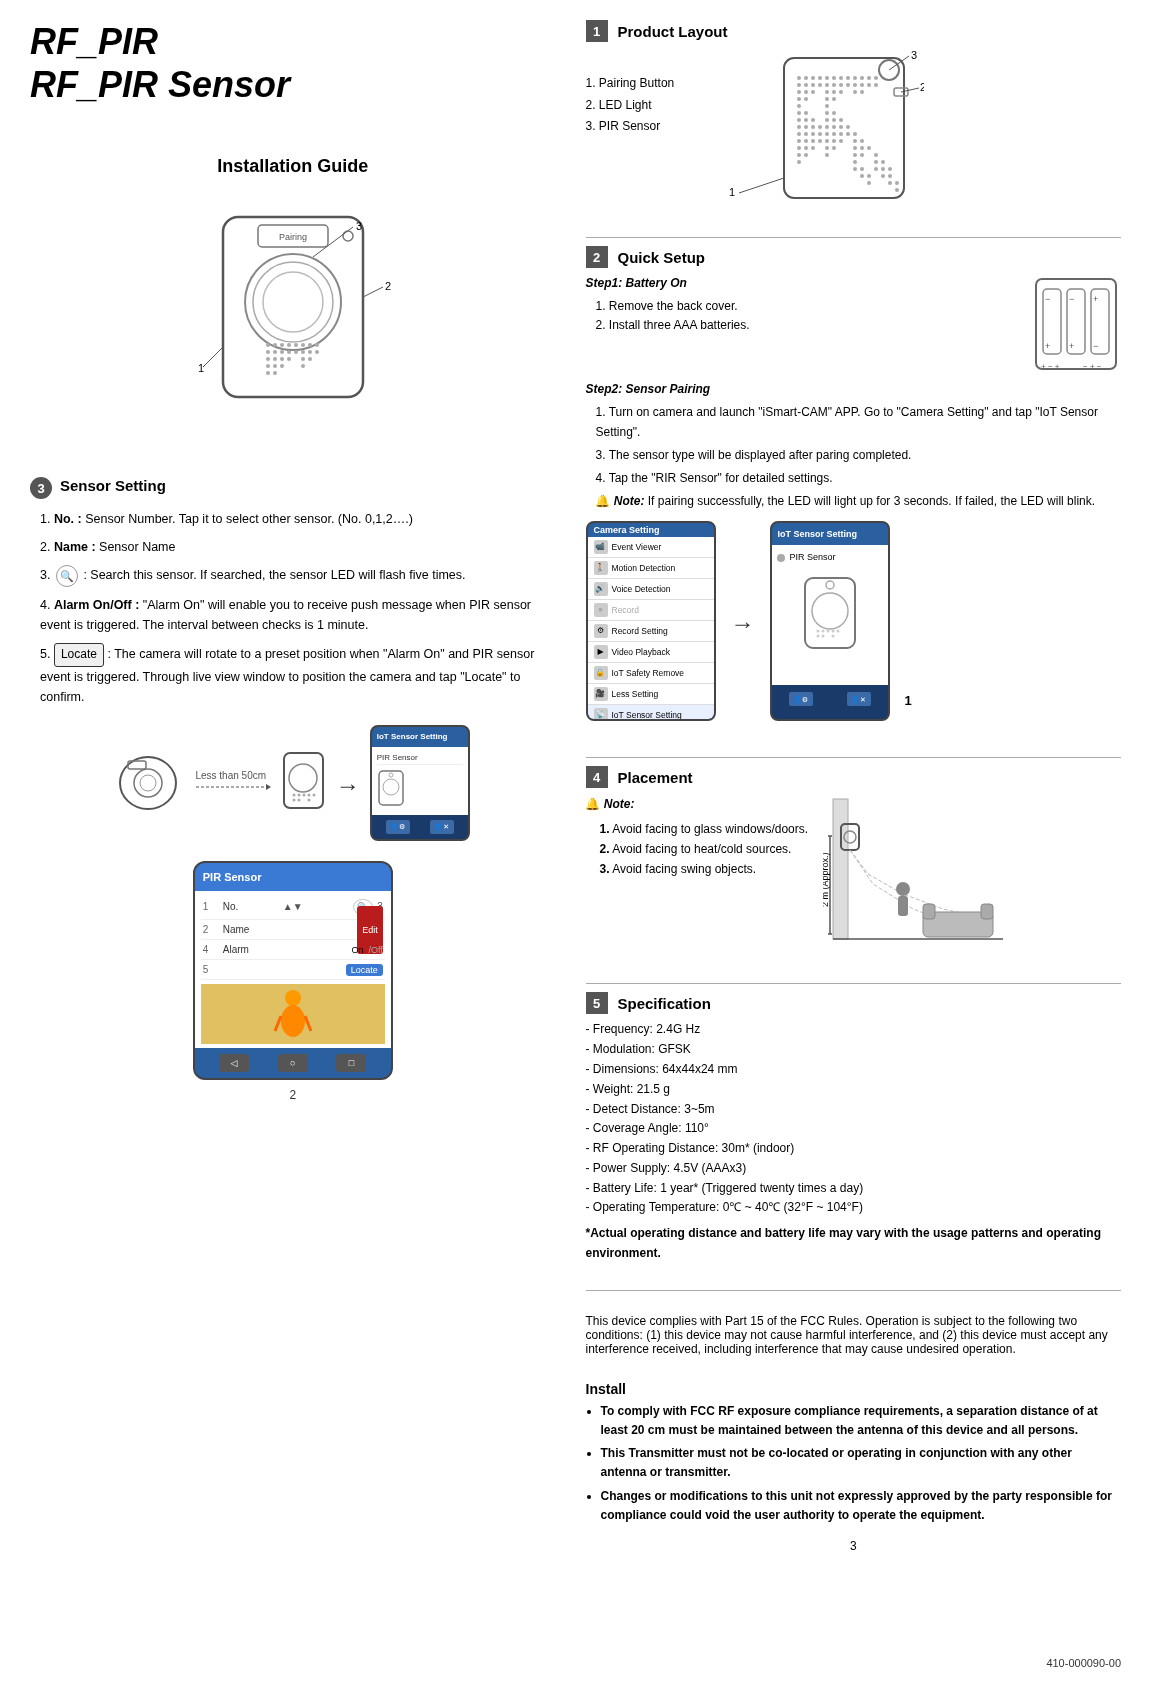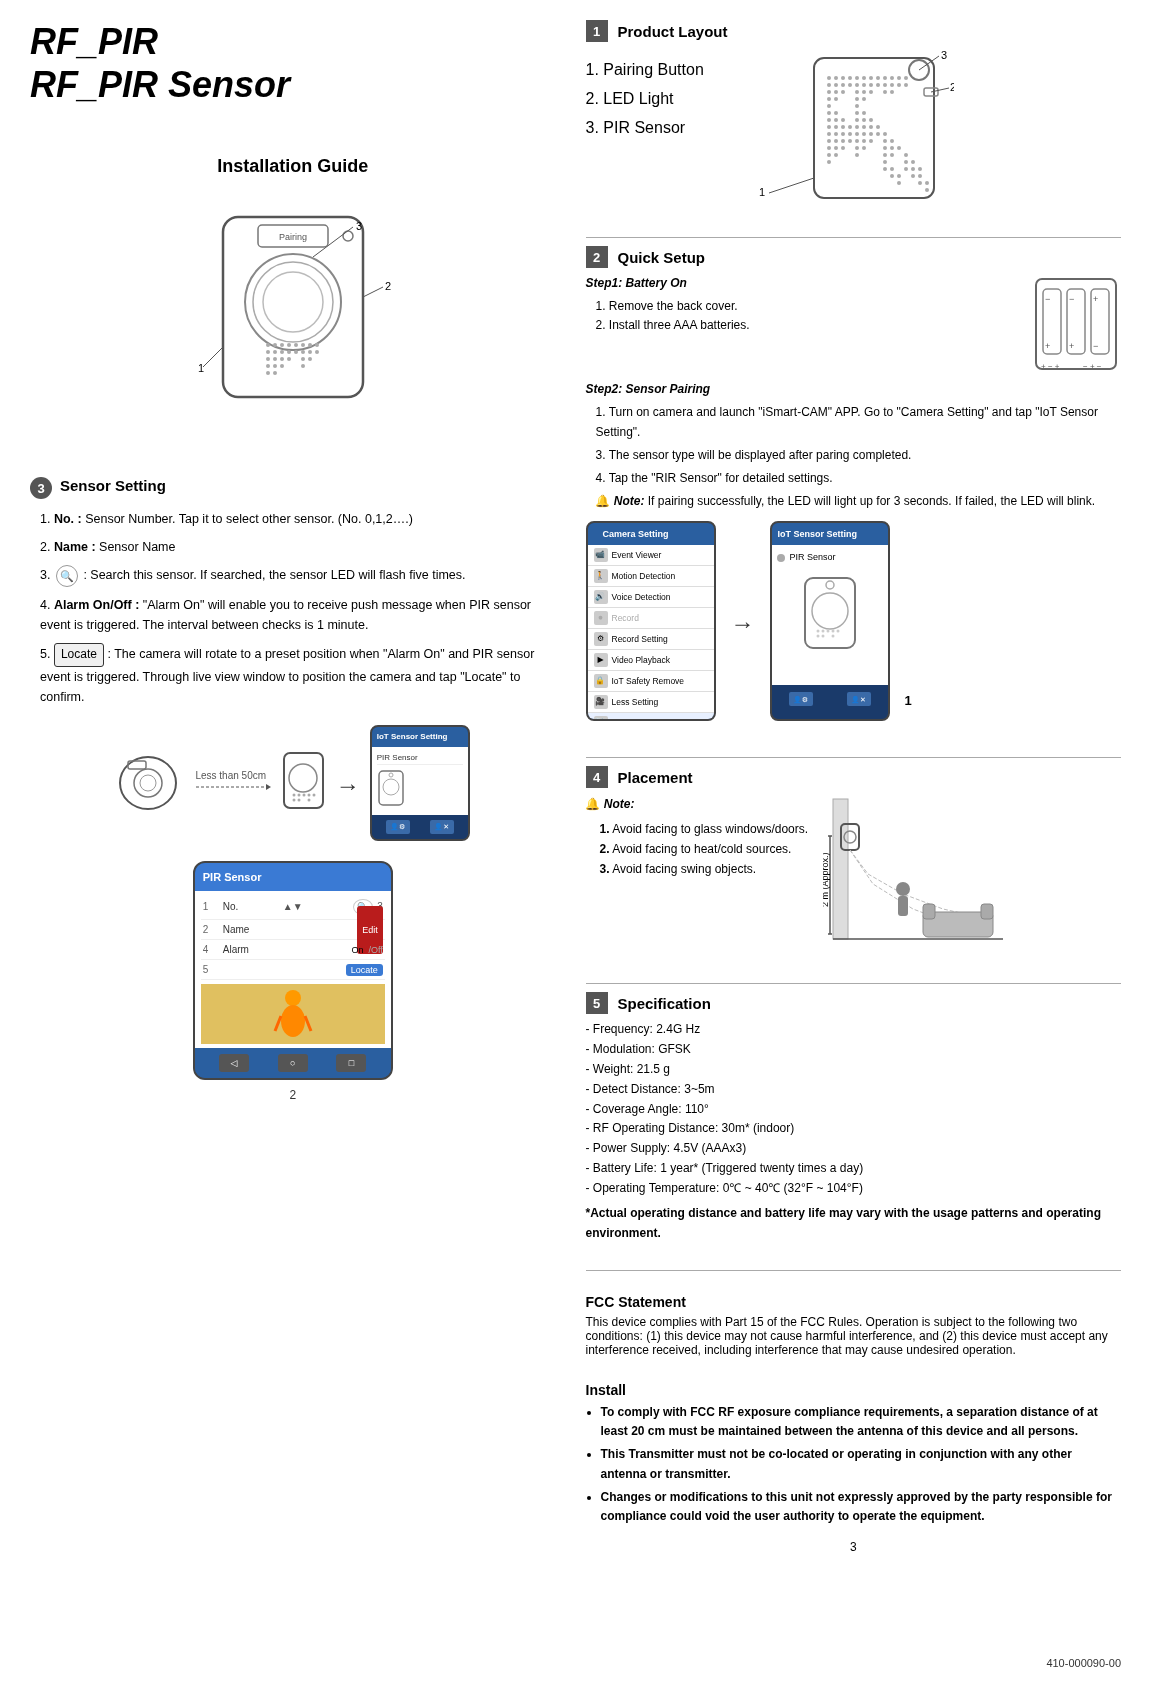--- a/index.html
+++ b/index.html
@@ -249,23 +249,23 @@
     }
 
     
     .product-layout-area {
       display: flex;
       gap: 20px;
       align-items: flex-start;
     }
 
     .product-labels {
-      font-size: 16px;
+      font-size: 12px;
       line-height: 1.8;
-      margin-top: 8px;
+      margin-top: 25px;
     }
 
     
     .quick-setup-content {
       font-size: 12px;
       line-height: 1.6;
     }
 
     .step-title {
       font-weight: bold;
@@ -290,24 +290,24 @@
       width: 130px;
       height: 200px;
       border: 2px solid #444;
       border-radius: 8px;
       overflow: hidden;
       background: #1a3a6a;
     }
 
     .mini-phone-bar {
       background: #2a5fa0;
-      height: 22px;
-      display: flex;
-      align-items: center;
-      padding: 0 15px;
+      height: 14px;
+      display: flex;
+      align-items: center;
+      padding: 0 6px;
       color: #fff;
       font-size: 9px;
       font-weight: bold;
     }
 
     .mini-phone-item {
       display: flex;
       align-items: center;
       padding: 3px 6px;
       border-bottom: 1px solid #ddd;
@@ -1022,35 +1022,35 @@
     <hr class="divider-line">
 
     <div class="section-block">
       <div class="section-header-row">
         <div class="section-num-box">5</div>
         <div class="section-title">Specification</div>
       </div>
       <div class="spec-content">
         <div>- Frequency: 2.4G Hz</div>
         <div>- Modulation: GFSK</div>
+        <div>- Dimensions: 64x44x24 mm</div>
         <div>- Weight: 21.5 g</div>
         <div>- Detect Distance: 3~5m</div>
         <div>- Coverage Angle: 110°</div>
         <div>- RF Operating Distance: 30m* (indoor)</div>
         <div>- Power Supply: 4.5V (AAAx3)</div>
         <div>- Battery Life: 1 year* (Triggered twenty times a day)</div>
         <div>- Operating Temperature: 0℃ ~ 40℃ (32°F ~ 104°F)</div>
         <div class="spec-note-bold">*Actual operating distance and battery life may vary with the usage patterns and operating environment.</div>
       </div>
     </div>
 
     <hr class="divider-line">
 
     <div class="fcc-section">
-      <div class="fcc-title">FCC Statement</div>
       <p>This device complies with Part 15 of the FCC Rules. Operation is subject to the following two conditions: (1) this device may not cause harmful interference, and (2) this device must accept any interference received, including interference that may cause undesired operation.</p>
     </div>
 
     <div class="fcc-section">
       <div class="caution-title">Install</div>
       <ul class="caution-list">
         <li class="caution-item">To comply with FCC RF exposure compliance requirements, a separation distance of at least 20 cm must be maintained between the antenna of this device and all persons.</li>
         <li class="caution-item">This Transmitter must not be co-located or operating in conjunction with any other antenna or transmitter.</li>
         <li class="caution-item">Changes or modifications to this unit not expressly approved by the party responsible for compliance could void the user authority to operate the equipment.</li>
       </ul>

